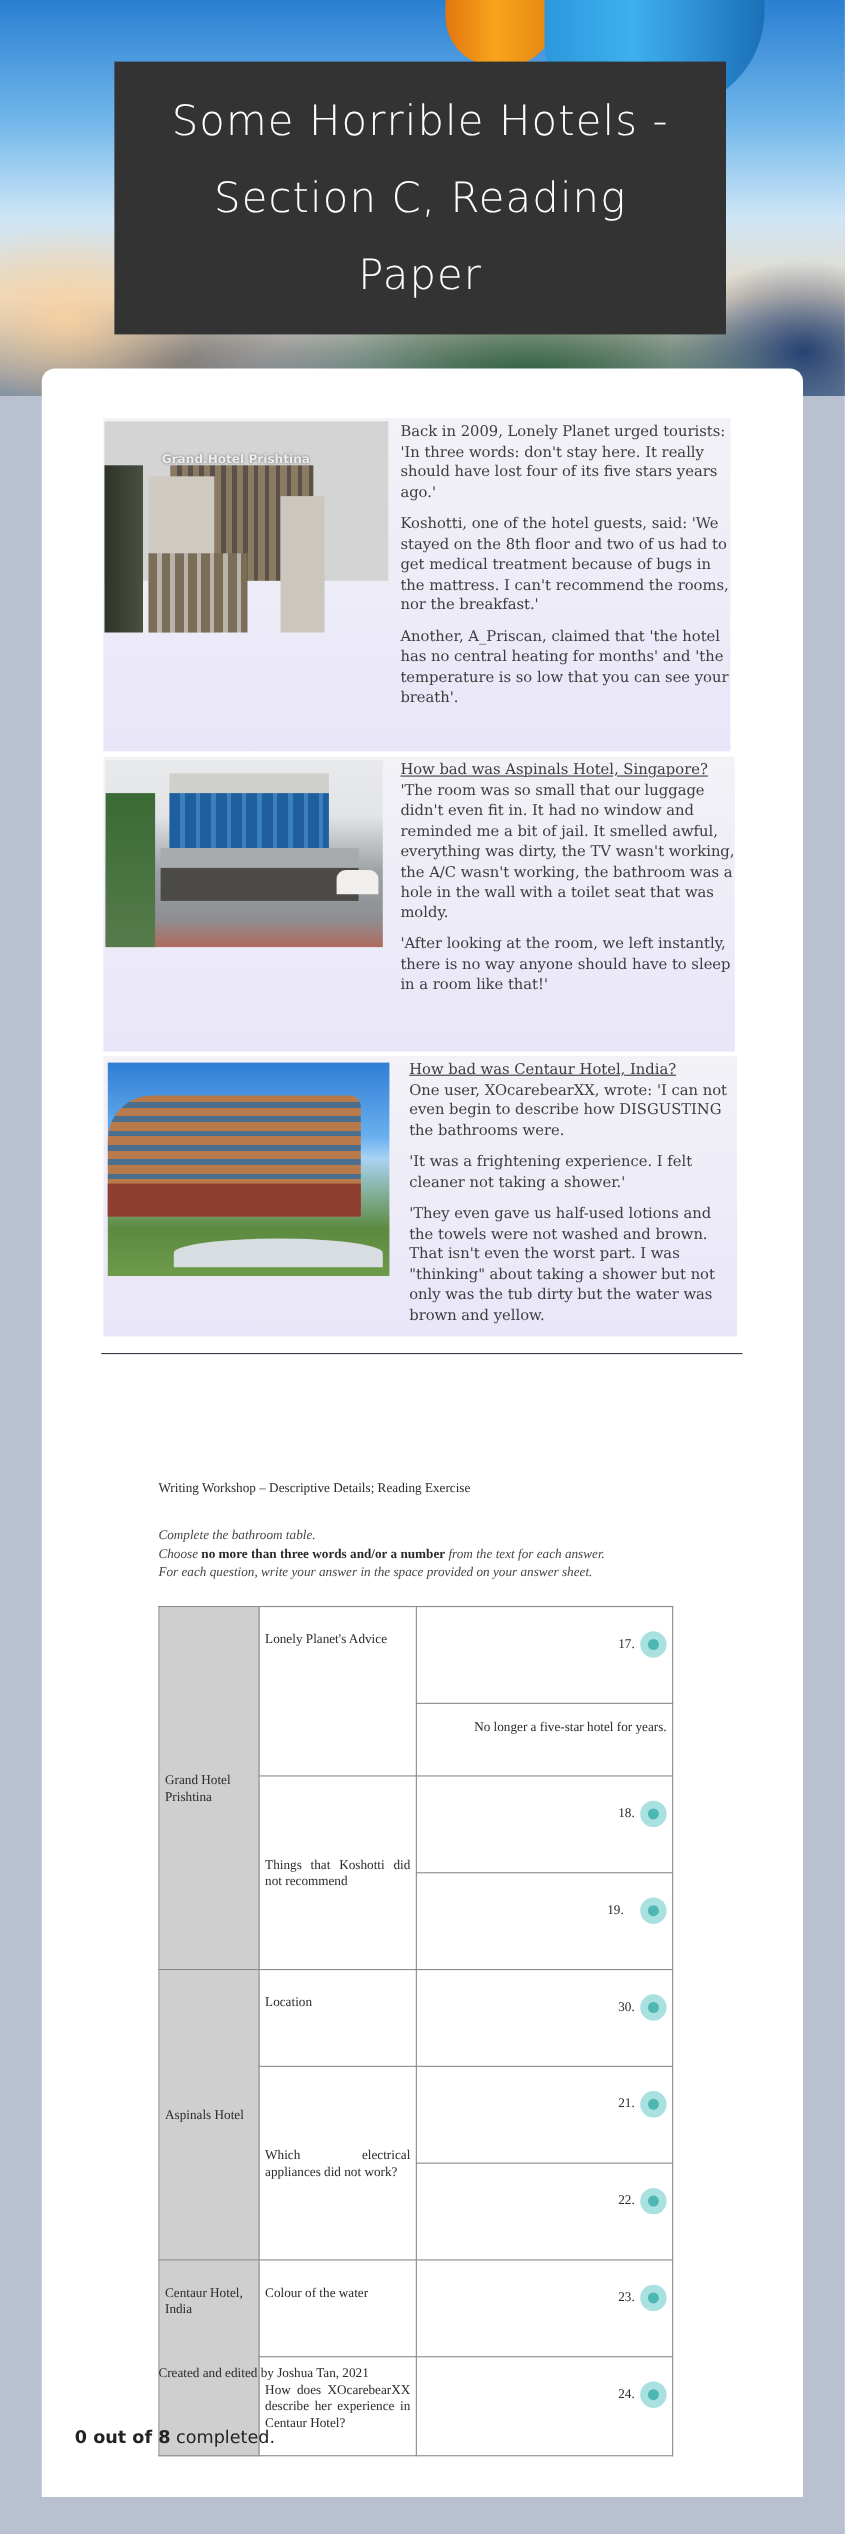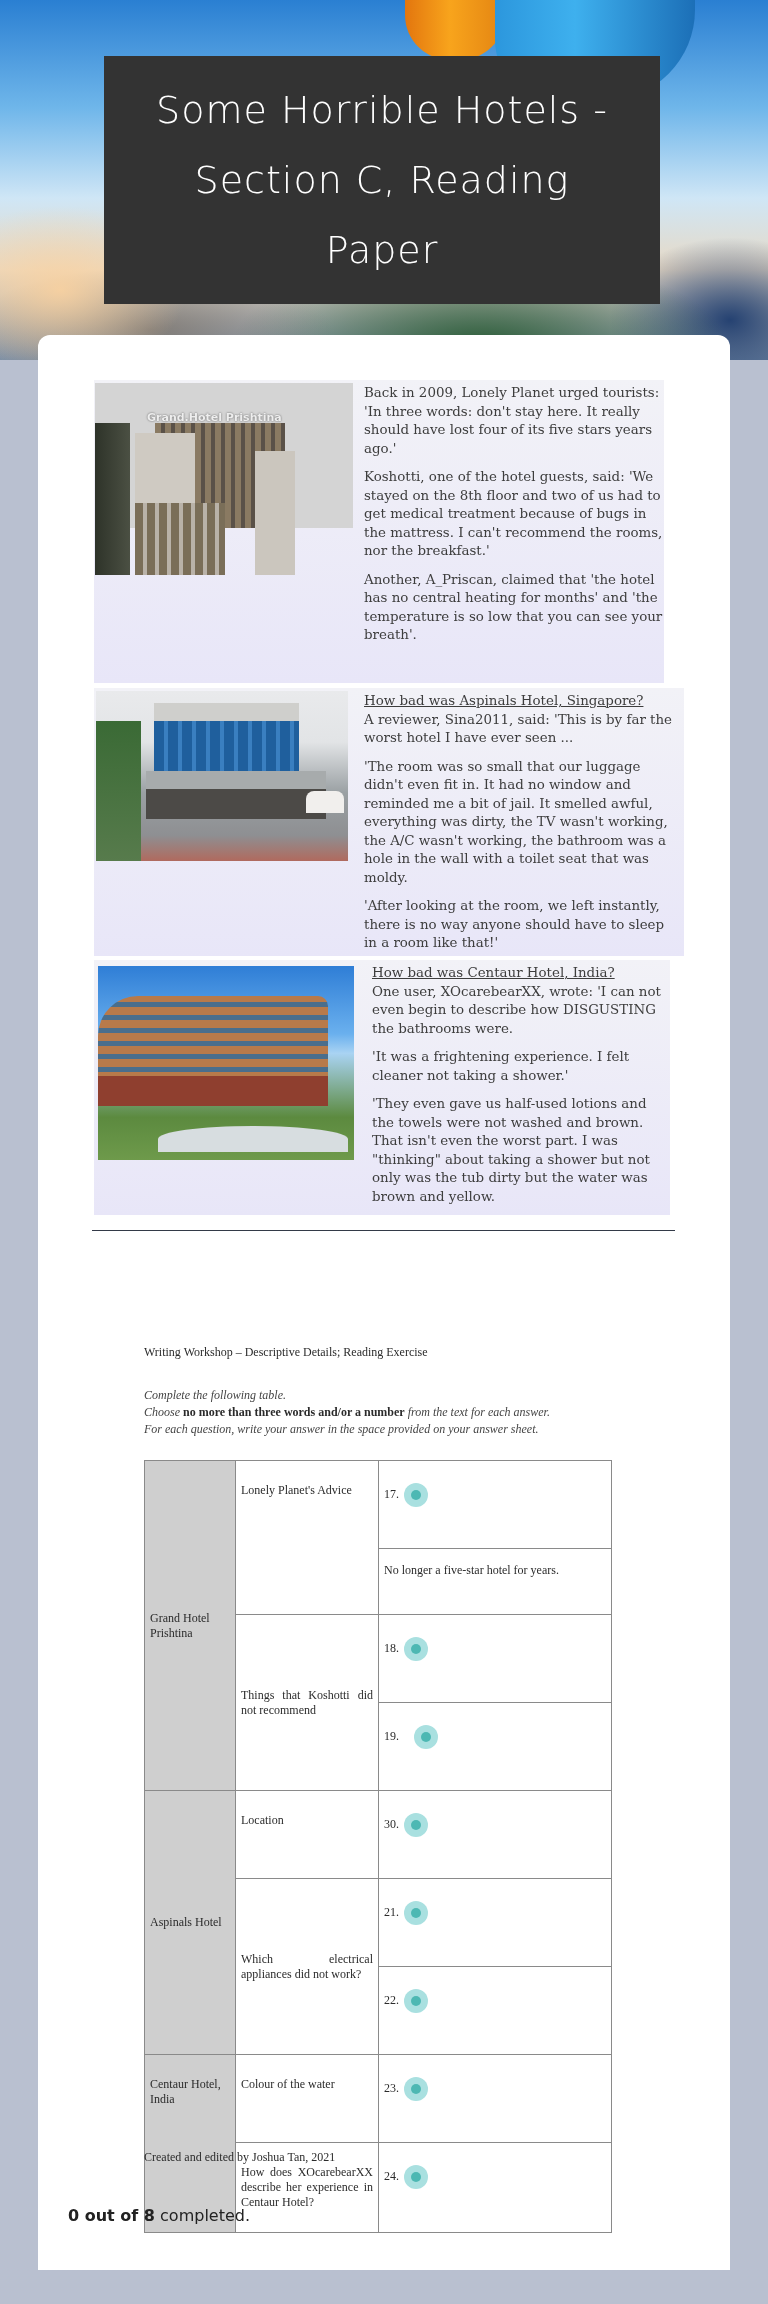--- a/index.html
+++ b/index.html
@@ -61,21 +61,21 @@
   .ws-title { position:absolute; left:0; top:0; white-space:nowrap; }
   .ws-instr { position:absolute; left:0; top:42px; line-height:17px; white-space:nowrap; }
   .ws-instr i { color:#444; }
   table.qt {
     position:absolute; left:144px; top:1460px; border-collapse:collapse;
     font-family:"Liberation Serif", serif; font-size:12px; color:#2b2b2b;
   }
   table.qt td { border:1px solid #8a8a8a; vertical-align:top; padding:22px 5px; }
   td.hotel-cell { background:#cfcfcf; width:80px; }
   td.q-cell { width:132px; text-align:justify; }
-  td.a-cell { width:222px; height:43px; padding:10px 5px 0 5px; }
+  td.a-cell { width:222px; height:43px; padding:10px 5px 0 5px;text-align:right; }
   .hotspot {
     display:inline-block; width:24px; height:24px; border-radius:50%;
     background:#a9e0e0; position:relative; vertical-align:middle; margin-left:2px;
   }
   .hotspot::after {
     content:""; position:absolute; left:7px; top:7px; width:10px; height:10px;
     border-radius:50%; background:#4db8b3;
   }
   .credit { position:absolute; left:144px; top:2150px;
     font-family:"Liberation Serif", serif; font-size:12px; color:#2b2b2b; }
@@ -111,32 +111,31 @@
     <div style="position:absolute;left:0;top:40px;width:35px;height:152px;background:linear-gradient(90deg,#2e3329,#4b5043);"></div>
     <div style="position:absolute;left:52px;top:28px;font-family:'DejaVu Sans',sans-serif;font-size:11px;font-weight:bold;color:#eee;text-shadow:0 0 2px #555;">Grand.Hotel Prishtina</div>
   </div>
   <div class="hotel-text" style="left:270px; top:4px; width:300px;">
     <p>Back in 2009, Lonely Planet urged tourists: 'In three words: don't stay here. It really should have lost four of its five stars years ago.'</p>
     <p>Koshotti, one of the hotel guests, said: 'We stayed on the 8th floor and two of us had to get medical treatment because of bugs in the mattress. I can't recommend the rooms, nor the breakfast.'</p>
     <p>Another, A_Priscan, claimed that 'the hotel has no central heating for months' and 'the temperature is so low that you can see your breath'.</p>
   </div>
 </div>
 
-<div class="hotel-block" style="left:94px; top:688px; width:574px; height:268px;padding-left:16px;">
+<div class="hotel-block" style="left:94px; top:688px; width:574px; height:268px;">
   <div class="hotel-img" style="left:2px; top:3px; width:252px; height:170px; background:linear-gradient(180deg,#e9eaec 0%,#e2e4e6 30%,#9aa0a3 60%,#8e8f92 85%,#b06a5e 100%);">
     <div style="position:absolute;left:58px;top:12px;width:145px;height:18px;background:#cfcfcc;"></div>
     <div style="position:absolute;left:58px;top:30px;width:145px;height:50px;background:repeating-linear-gradient(90deg,#1f5f9d 0 10px,#3a7fc0 10px 14px);"></div>
     <div style="position:absolute;left:50px;top:80px;width:180px;height:18px;background:#a7abac;"></div>
     <div style="position:absolute;left:50px;top:98px;width:180px;height:30px;background:#4c4a47;"></div>
     <div style="position:absolute;left:0;top:30px;width:45px;height:140px;background:linear-gradient(180deg,#3a6a35,#577b4c);"></div>
     <div style="position:absolute;left:210px;top:100px;width:38px;height:22px;background:#f1efed;border-radius:8px 8px 0 0;"></div>
   </div>
   <div class="hotel-text" style="left:270px; top:4px; width:308px;">
     <span class="hotel-heading">How bad was Aspinals Hotel, Singapore?</span>
-    <p>A reviewer, Sina2011, said: 'This is by far the worst hotel I have ever seen ...</p>
     <p>'The room was so small that our luggage didn't even fit in. It had no window and reminded me a bit of jail. It smelled awful, everything was dirty, the TV wasn't working, the A/C wasn't working, the bathroom was a hole in the wall with a toilet seat that was moldy.</p>
     <p>'After looking at the room, we left instantly, there is no way anyone should have to sleep in a room like that!'</p>
   </div>
 </div>
 
 <div class="hotel-block" style="left:94px; top:960px; width:576px; height:255px;">
   <div class="hotel-img" style="left:4px; top:6px; width:256px; height:194px; background:linear-gradient(180deg,#2f7ed6 0%,#6ab0ee 35%,#a9d3f3 45%,#5c8a3f 78%,#6e9a4b 100%);">
     <div style="position:absolute;left:0;top:30px;width:230px;height:110px;background:repeating-linear-gradient(0deg,#b87a4a 0 8px,#4a6e8c 8px 13px);border-radius:40px 10px 0 0;"></div>
     <div style="position:absolute;left:0;top:110px;width:230px;height:30px;background:#8f3f2f;"></div>
     <div style="position:absolute;left:60px;top:160px;width:190px;height:26px;background:#d7dde0;border-radius:50% 50% 0 0;"></div>
@@ -147,21 +146,21 @@
     <p>'It was a frightening experience. I felt cleaner not taking a shower.'</p>
     <p>'They even gave us half-used lotions and the towels were not washed and brown. That isn't even the worst part. I was "thinking" about taking a shower but not only was the tub dirty but the water was brown and yellow.</p>
   </div>
 </div>
 
 <div class="divider"></div>
 
 <div class="worksheet">
   <div class="ws-title">Writing Workshop – Descriptive Details; Reading Exercise</div>
   <div class="ws-instr">
-    <i>Complete the following table.</i><br>
+    <i>Complete the bathroom table.</i><br>
     <i>Choose </i><b>no more than three words and/or a number</b><i> from the text for each answer.</i><br>
     <i>For each question, write your answer in the space provided on your answer sheet.</i>
   </div>
 </div>
 
 <table class="qt">
   <tbody>
       <tr>
     <td class="hotel-cell" rowspan="4" style="vertical-align:middle;">
       <span>Grand Hotel Prishtina</span>

